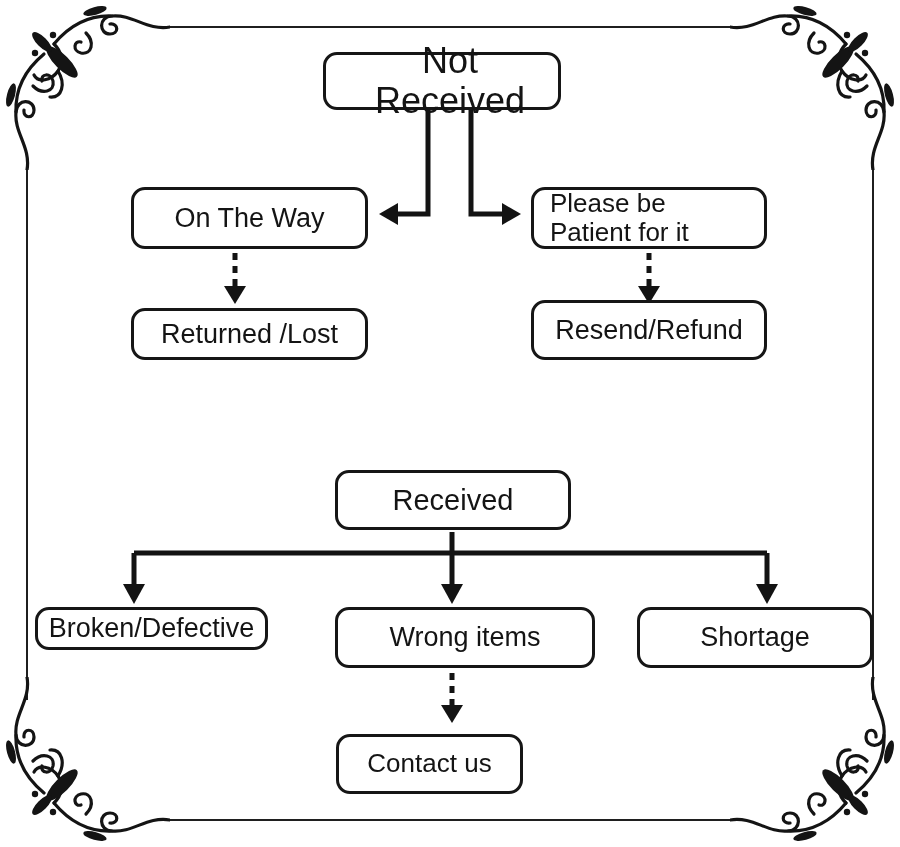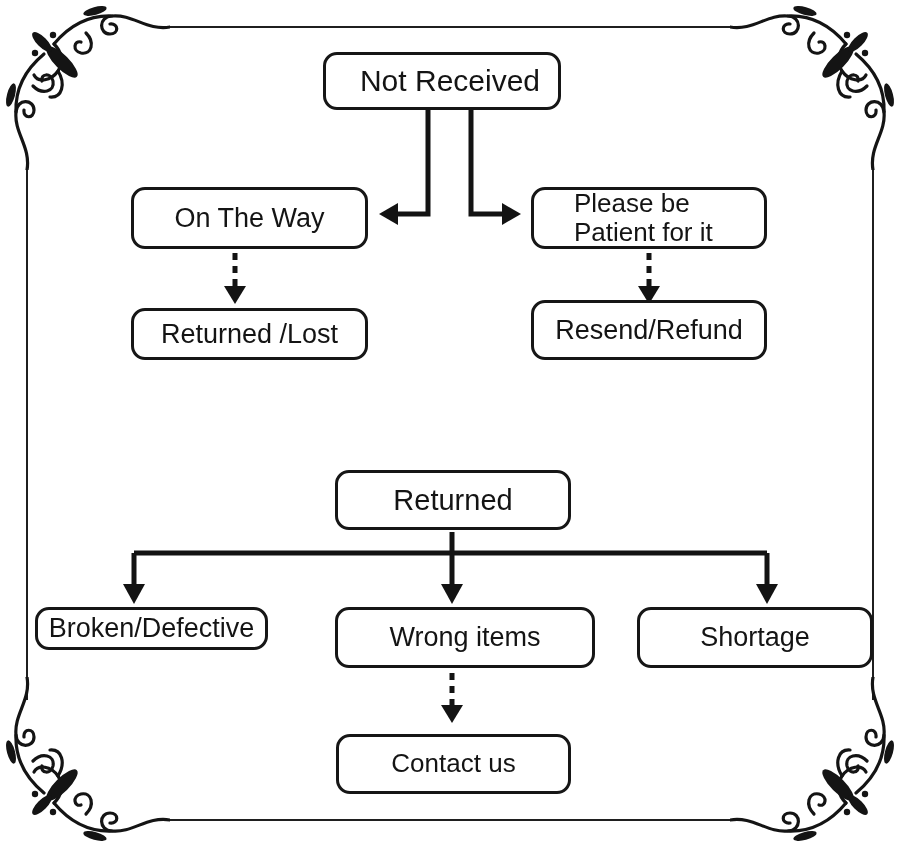--- a/index.html
+++ b/index.html
@@ -32,24 +32,24 @@
     border-radius: 14px;
     display: flex;
     align-items: center;
     justify-content: center;
     color: #141414;
     font-size: 27px;
     line-height: 1.12;
     text-align: center;
   }
   .node span { white-space: pre-line; }
-  .node.f30 { font-size: 30px; padding-left: 16px; }
+  .node.f30 { font-size: 36px; padding-left: 16px; }
   .node.f29 { font-size: 29px; }
   .node.f26 { font-size: 26px; }
-  .node.left-text { justify-content: flex-start; text-align: left; padding-left: 40px; }
+  .node.left-text { justify-content: flex-start; text-align: left; padding-left: 16px; }
   
   svg.overlay { position: absolute; left: 0; top: 0; }
   svg.overlay path { stroke: #131313; stroke-width: 5; fill: none; }
   svg.overlay path.dashed { stroke-dasharray: 7 6; }
   svg.overlay polygon { fill: #131313; stroke: none; }
   
   .flourish-strokes { stroke: #141414; stroke-width: 3.2; fill: none; stroke-linecap: round; }
   .flourish-fill { fill: #141414; stroke: none; }
 </style>
 </head>
@@ -132,32 +132,32 @@
 
   <div class="node" style="left:131px; top:308px; width:237px; height:52px;">
     <span>Returned /Lost</span>
   </div>
 
   <div class="node" style="left:531px; top:300px; width:236px; height:60px;">
     <span>Resend/Refund</span>
   </div>
 
   <div class="node f29" style="left:335px; top:470px; width:236px; height:60px;">
-    <span>Returned</span>
+    <span>Received</span>
   </div>
 
   <div class="node" style="left:35px; top:607px; width:233px; height:43px;">
     <span>Broken/Defective</span>
   </div>
 
   <div class="node" style="left:335px; top:607px; width:260px; height:61px;">
     <span>Wrong items</span>
   </div>
 
   <div class="node" style="left:637px; top:607px; width:236px; height:61px;">
     <span>Shortage</span>
   </div>
 
-  <div class="node f26" style="left:336px; top:734px; width:235px; height:60px;">
+  <div class="node f26" style="left:336px; top:734px; width:187px; height:60px;">
     <span>Contact us</span>
   </div>
 
 </div>
 
 </body></html>

